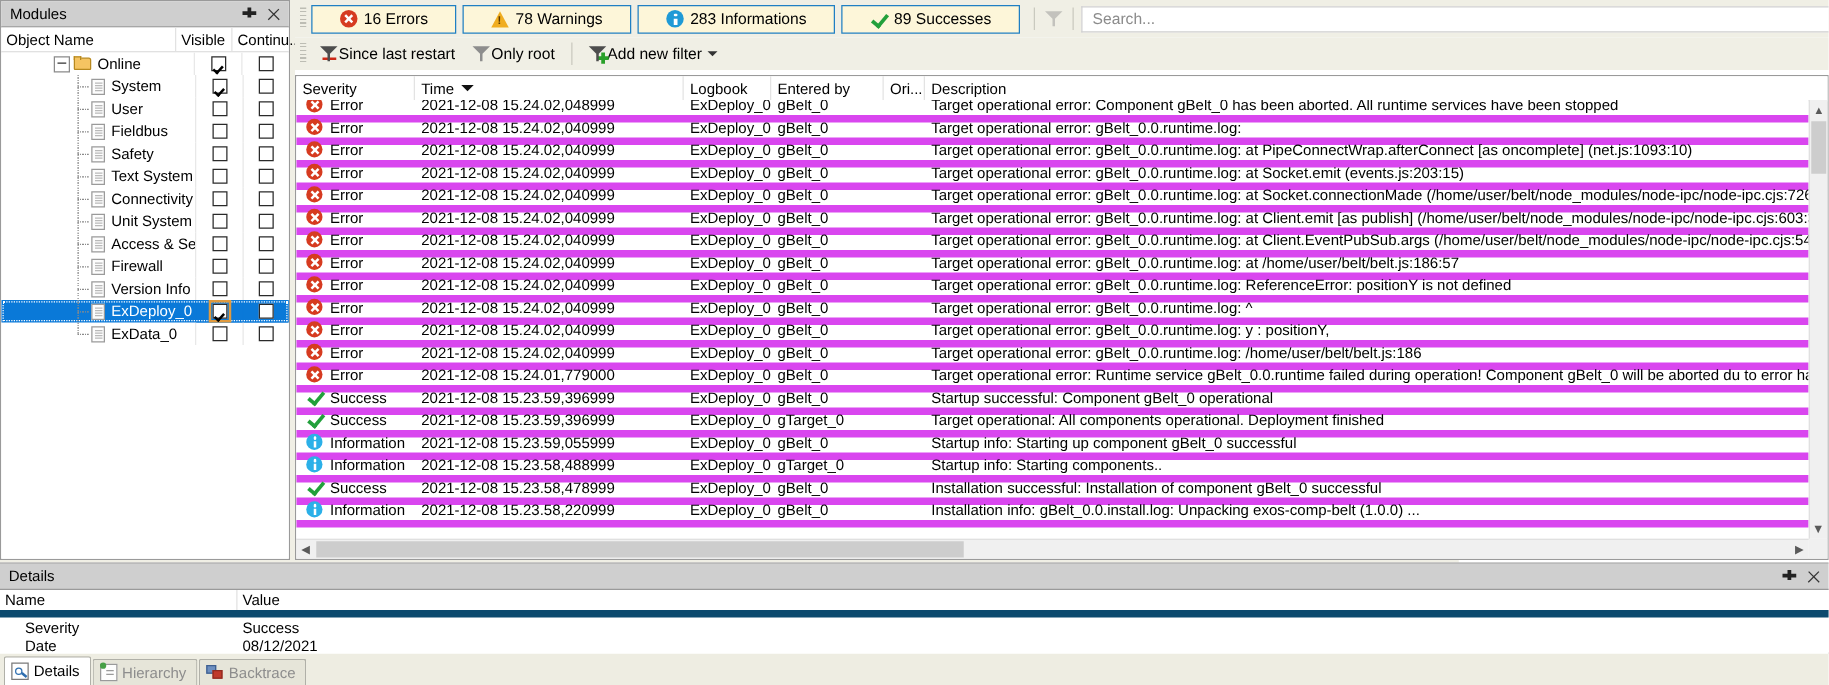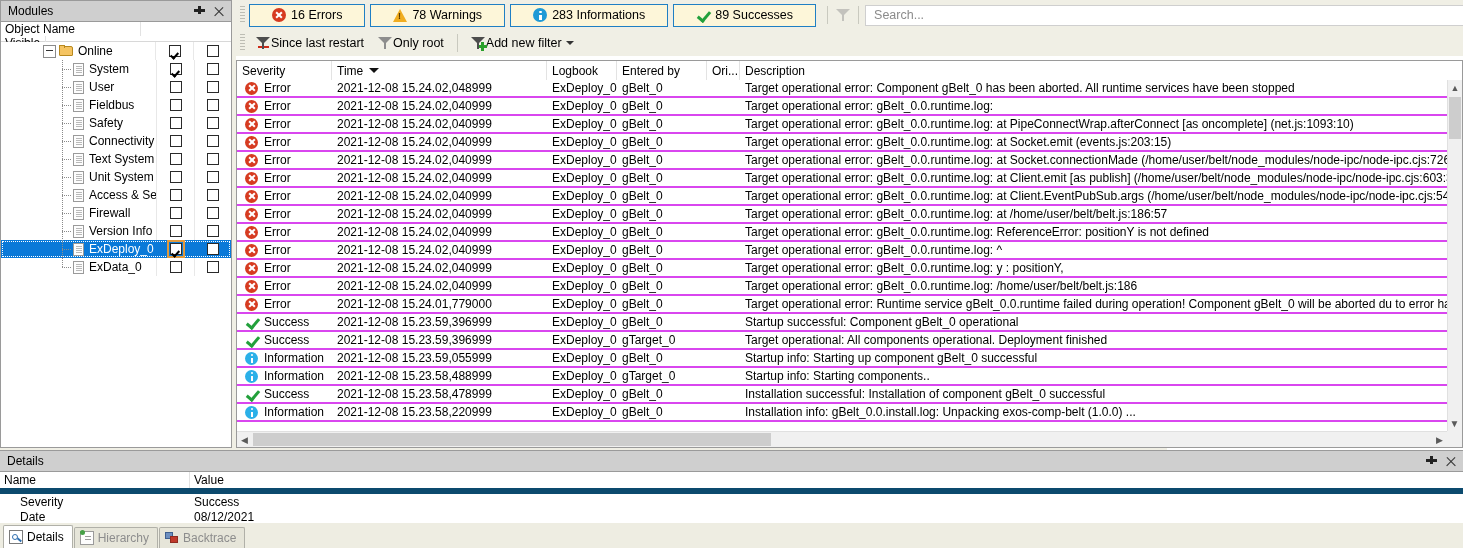--- a/index.html
+++ b/index.html
@@ -19,21 +19,21 @@
   .panel-title{height:21px;background:#cfcfcf;border-bottom:1px solid #9a9a9a;display:flex;align-items:center;padding:0 4px 0 7px;box-sizing:border-box;}
   .panel-title .t{font-size:12px;color:#000;flex:1;}
   .panel-btns{display:flex;align-items:center;gap:8px;padding-right:3px;}
   .pin-icon,.close-icon{width:11px;height:11px;position:relative;cursor:pointer;}
   .pin-icon::before{content:"";position:absolute;left:4px;top:0;width:3px;height:8px;background:#222;}
   .pin-icon::after{content:"";position:absolute;left:0px;top:3px;width:11px;height:3px;background:#222;}
   .close-icon::before,.close-icon::after{content:"";position:absolute;left:0;top:5px;width:12px;height:1.4px;background:#333;}
   .close-icon::before{transform:rotate(45deg);}
   .close-icon::after{transform:rotate(-45deg);}
 
-  .tree-head{display:flex;height:19px;background:#ffffff;border-bottom:1px solid #d8d8d8;font-size:12px;flex-direction:column;}
+  .tree-head{display:flex;height:19px;background:#ffffff;border-bottom:1px solid #d8d8d8;font-size:12px;}
   .tree-head div{display:flex;align-items:center;box-sizing:border-box;padding-left:4px;}
   .col-name{width:140px;border-right:1px solid #e2e2e2;}
   .col-vis{width:45px;border-right:1px solid #e2e2e2;}
   .col-cont{width:45px;}
 
   .tree-body{position:relative;height:405px;overflow:hidden;background:#fff;}
   .trow{display:flex;height:18px;align-items:center;position:relative;box-sizing:border-box;padding-left:36px;}
   .trow .cell-name{width:140px;display:flex;align-items:center;height:18px;box-sizing:border-box;overflow:hidden;white-space:nowrap;}
   .trow .cell-cb{width:45px;display:flex;align-items:center;justify-content:center;height:18px;box-sizing:border-box;border-left:1px solid #e8e8e8;}
   .cbx{width:12px;height:12px;border:1px solid #2a2a2a;background:#fff;box-sizing:border-box;position:relative;}
@@ -131,21 +131,21 @@
   .ghead .gh{box-sizing:border-box;padding-left:5px;display:flex;align-items:center;height:19px;border-right:1px solid #e3e3e3;overflow:hidden;white-space:nowrap;cursor:pointer;}
   .c-sev{width:95px;}
   .c-time{width:215px;}
   .c-log{width:70px;}
   .c-ent{width:90px;}
   .c-ori{width:33px;}
   .c-desc{flex:1;border-right:none !important;}
   .sortarrow{width:0;height:0;border-left:5px solid transparent;border-right:5px solid transparent;border-top:5px solid #111;margin-left:6px;}
 
   .gbody{position:absolute;left:0;top:19px;right:15px;bottom:16px;overflow:hidden;background:#fff;}
-  .grow{display:flex;height:18px;align-items:center;font-size:12px;border-bottom:2px solid #d946ef;box-sizing:border-box;}
+  .grow{display:flex;height:18px;align-items:flex-end;font-size:12px;border-bottom:6px solid #d946ef;box-sizing:border-box;}
   .grow .cell{box-sizing:border-box;padding-left:5px;display:flex;align-items:center;height:17px;overflow:hidden;white-space:nowrap;}
   .grow .cell.sevc{gap:6px;padding-left:8px;}
   .sev-ico{width:13px;height:13px;position:relative;flex:0 0 auto;}
   .sev-ico.err{border-radius:50%;background:#d63b20;}
   .sev-ico.err::before,.sev-ico.err::after{content:"";position:absolute;left:2.5px;top:5.6px;width:8px;height:2px;background:#fff;}
   .sev-ico.err::before{transform:rotate(45deg);}
   .sev-ico.err::after{transform:rotate(-45deg);}
   .sev-ico.suc::after{content:"";position:absolute;left:4px;top:0px;width:5px;height:10px;border:solid #22a03b;border-width:0 3px 3px 0;transform:rotate(40deg);}
   .sev-ico.inf{border-radius:50%;background:#2bb0e8;}
   .sev-ico.inf::before{content:"";position:absolute;left:5.5px;top:2px;width:2.5px;height:2.5px;background:#fff;border-radius:50%;}
@@ -244,34 +244,34 @@
             <span class="cbx"></span>
           </div>
           <div class="cell-cb">
             <span class="cbx"></span>
           </div>
         </div>
         <div class="trow">
           <div class="cell-name indent1">
             <span class="dashes"></span>
             <span class="docicon"></span>
+            <span class="tlabel">Text System</span>
+          </div>
+          <div class="cell-cb">
+            <span class="cbx"></span>
+          </div>
+          <div class="cell-cb">
+            <span class="cbx"></span>
+          </div>
+        </div>
+        <div class="trow">
+          <div class="cell-name indent1">
+            <span class="dashes"></span>
+            <span class="docicon"></span>
             <span class="tlabel">Connectivity</span>
-          </div>
-          <div class="cell-cb">
-            <span class="cbx"></span>
-          </div>
-          <div class="cell-cb">
-            <span class="cbx"></span>
-          </div>
-        </div>
-        <div class="trow">
-          <div class="cell-name indent1">
-            <span class="dashes"></span>
-            <span class="docicon"></span>
-            <span class="tlabel">Text System</span>
           </div>
           <div class="cell-cb">
             <span class="cbx"></span>
           </div>
           <div class="cell-cb">
             <span class="cbx"></span>
           </div>
         </div>
         <div class="trow">
           <div class="cell-name indent1">

